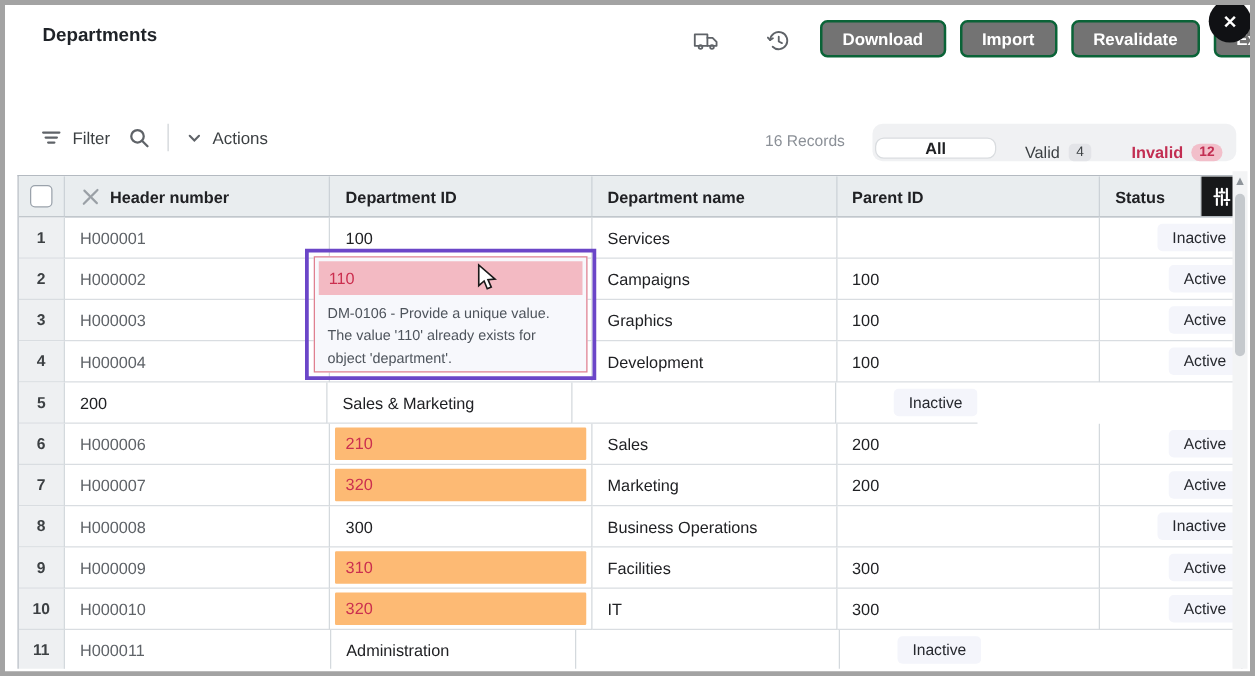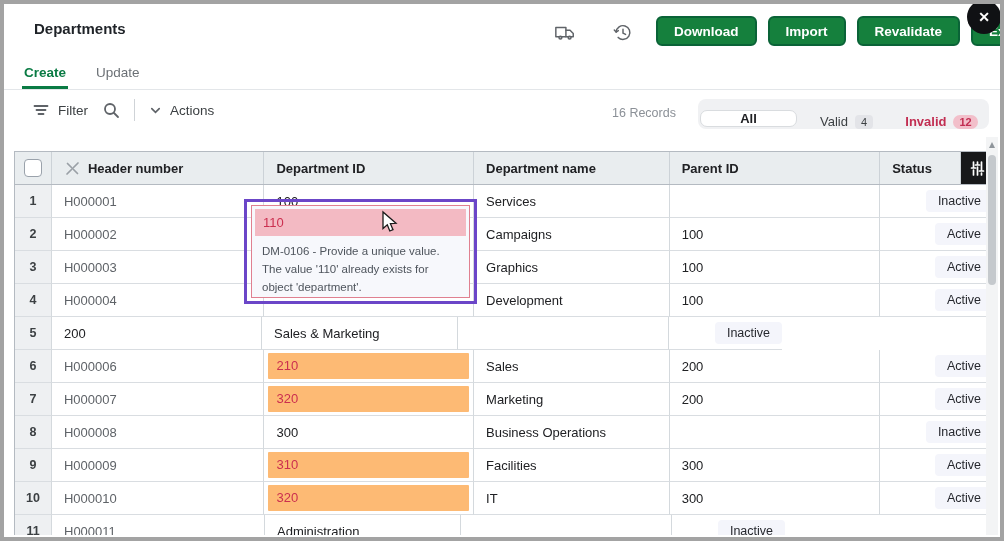--- a/index.html
+++ b/index.html
@@ -10,21 +10,21 @@
     border:4px solid #a3a3a3; overflow:hidden;
   }
   
   .page-title { position:absolute; left:30px; top:16px; font-size:15px; font-weight:700; color:#1f2328; }
   .hdr-icon { position:absolute; top:18px; width:22px; height:22px; color:#5f6368; cursor:pointer; }
   .hdr-icon svg { width:100%; height:100%; stroke:#5f6368; fill:none; stroke-width:1.6; stroke-linecap:round; stroke-linejoin:round; }
   .icon-truck { left:550px; }
   .icon-history { left:608px; }
   .btn-row { position:absolute; left:652px; top:12px; display:flex; gap:11px; }
   .gbtn {
-    height:30px; padding:0 16px; background:#15803d; border:2px solid #0a6337; border-radius:6px;
+    height:30px; padding:0 16px; background:#737373; border:2px solid #0a6337; border-radius:6px;
     color:#fff; font-size:13.5px; font-weight:700; font-family:"Liberation Sans",sans-serif;
     display:flex; align-items:center; cursor:pointer; white-space:nowrap;
   }
   .close-btn {
     position:absolute; left:963px; top:-4px; width:34px; height:34px; border-radius:50%;
     background:#101114; color:#fff; display:flex; align-items:center; justify-content:center;
     font-size:14px; font-weight:700; cursor:pointer; z-index:30;
   }
   
   .tabs { position:absolute; left:0; top:55px; width:100%; height:31px; border-bottom:1px solid #e3e6e9; display:flex; padding-left:18px; gap:26px; }
@@ -38,21 +38,21 @@
   .tb-ic svg { width:100%; height:100%; stroke:#5f6368; fill:none; stroke-width:1.8; stroke-linecap:round; }
   .tb-divider { width:1px; height:22px; background:#cfd3d7; }
   .records { position:absolute; left:608px; top:15px; color:#8b9097; font-size:12.5px; }
   .seg { position:absolute; left:694px; top:8px; width:291px; height:30px; background:#f0f1f3; border-radius:8px; display:flex; align-items:flex-end; }
   .seg-item { flex:1; display:flex; align-items:center; justify-content:center; gap:7px; font-size:13px; color:#3c4043; cursor:pointer; }
   .seg-item.active { background:#fff; border:1px solid #d9dcdf; border-radius:7px; margin:2px; font-weight:700; color:#202124; }
   .seg-badge { background:#e3e4e8; color:#3c4043; font-size:11px; padding:1px 6px; border-radius:4px; }
   .seg-item.invalid { color:#c22e52; font-weight:600; }
   .seg-item.invalid .seg-badge { background:#f2bfca; color:#c22e52; border-radius:9px; }
   
-  .table { position:absolute; left:10px; top:147px; width:980px; bottom:2px; border:1px solid #b4bac1; border-bottom:none; overflow:hidden; background:#fff; }
+  .table { position:absolute; left:10px; top:136px; width:980px; bottom:2px; border:1px solid #b4bac1; border-bottom:none; overflow:hidden; background:#fff; }
   .tr { display:flex; height:33px; }
   .th-row { background:#e9edef; font-weight:700; color:#202124; border-bottom:1px solid #b4bac1; height:33px; display:flex; }
   .td, .th { border-right:1px solid #ccd2d7; padding-left:12px; display:flex; align-items:center; font-size:13px; overflow:hidden; white-space:nowrap; }
   .tr .td { border-bottom:1px solid #d9dde1; border-right:1px solid #d4d9dd; color:#202124; }
   .c-num { width:37px; justify-content:center; padding-left:0; }
   .c-hnum { width:213px; }
   .c-did { width:210px; }
   .c-name { width:196px; }
   .c-pid { width:211px; }
   .c-status { width:81px; }
@@ -106,24 +106,20 @@
   <div class="btn-row">
     <button class="gbtn">Download</button>
     <button class="gbtn">Import</button>
     <button class="gbtn">Revalidate</button>
     <button class="gbtn">Exit</button>
   </div>
   <div class="close-btn">
     <span>✕</span>
   </div>
 
-  <div class="tabs">
-    <div class="tab active">Create</div>
-    <div class="tab">Update</div>
-  </div>
 
   <div class="toolbar">
     <div class="tb-left">
       <div class="tb-item">
         <span class="tb-ic">
           <svg viewBox="0 0 18 18">
               <path d="M2.5 5h13M4.5 9h9M6.5 13h5"></path>
             </svg>
         </span>
         <span>Filter</span>

